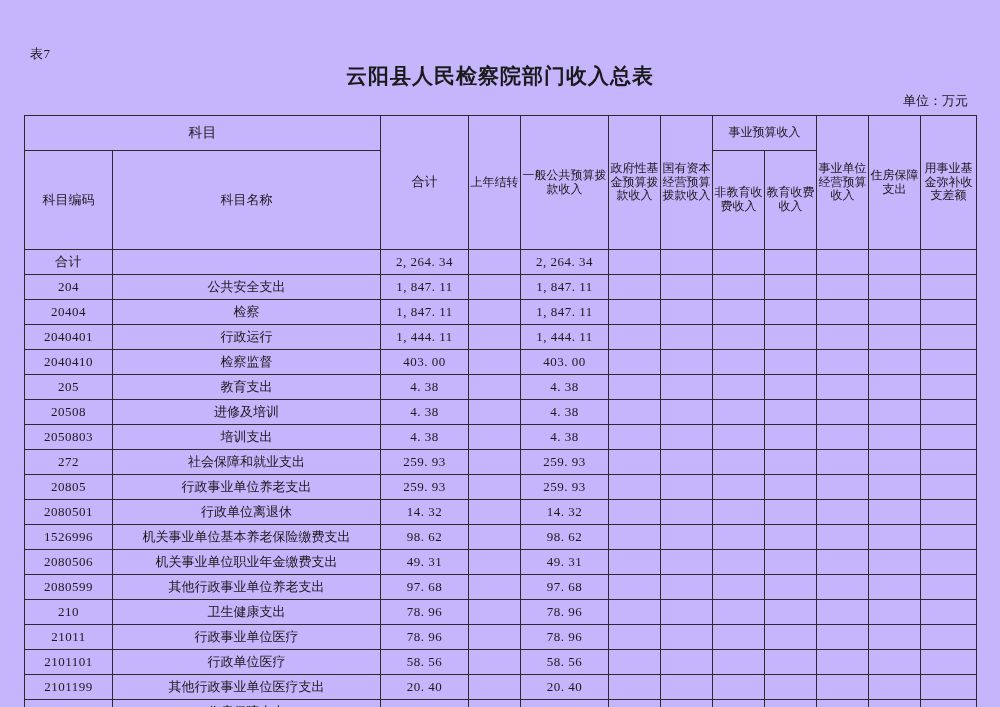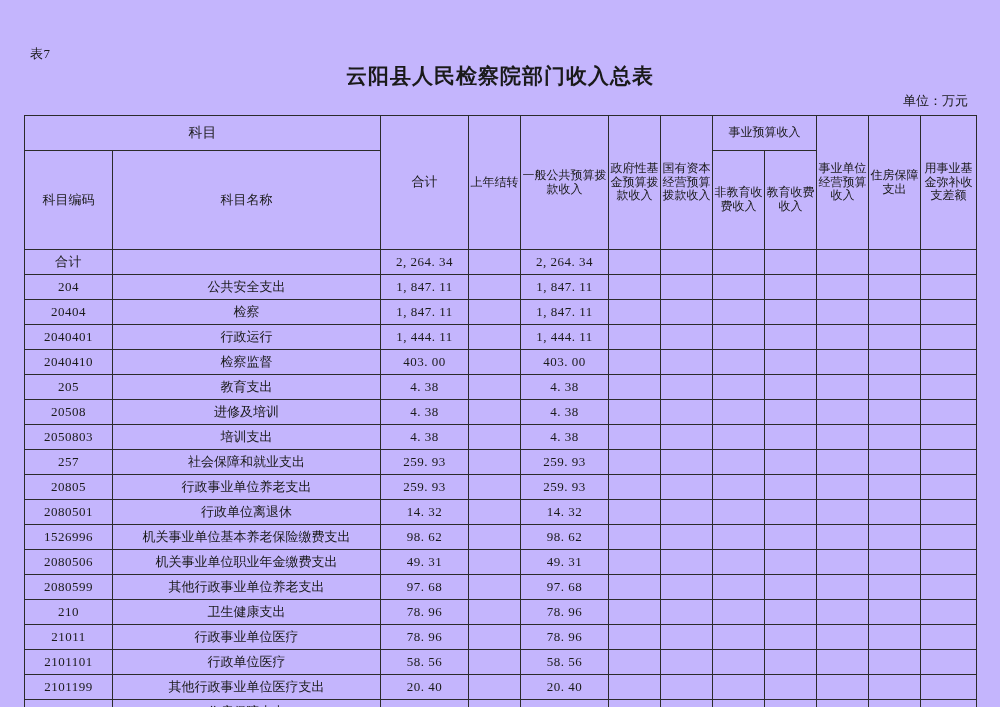--- a/index.html
+++ b/index.html
@@ -253,21 +253,21 @@
           <td class="rowcell num">4. 38</td>
           <td class="rowcell num"></td>
           <td class="rowcell num"></td>
           <td class="rowcell num"></td>
           <td class="rowcell num"></td>
           <td class="rowcell num"></td>
           <td class="rowcell num"></td>
           <td class="rowcell num"></td>
         </tr>
         <tr>
-          <td class="rowcell code">257</td>
+          <td class="rowcell code">272</td>
           <td class="rowcell name">社会保障和就业支出</td>
           <td class="rowcell num">259. 93</td>
           <td class="rowcell num"></td>
           <td class="rowcell num">259. 93</td>
           <td class="rowcell num"></td>
           <td class="rowcell num"></td>
           <td class="rowcell num"></td>
           <td class="rowcell num"></td>
           <td class="rowcell num"></td>
           <td class="rowcell num"></td>

